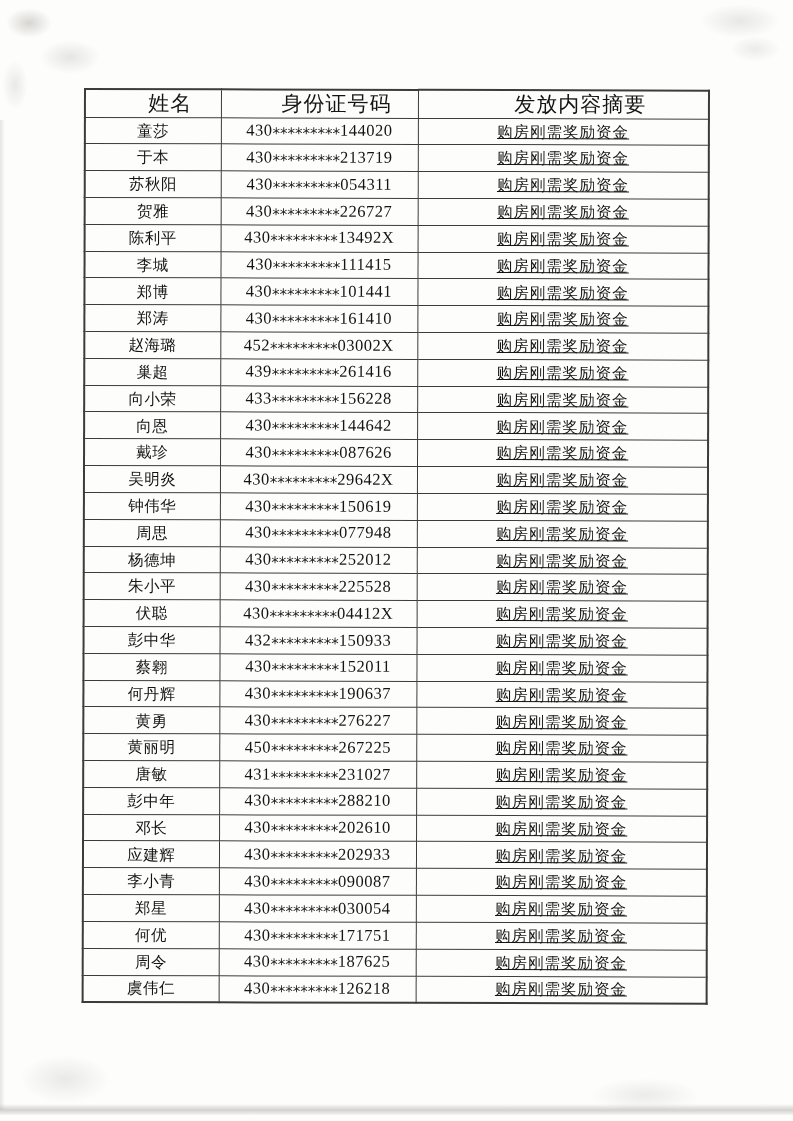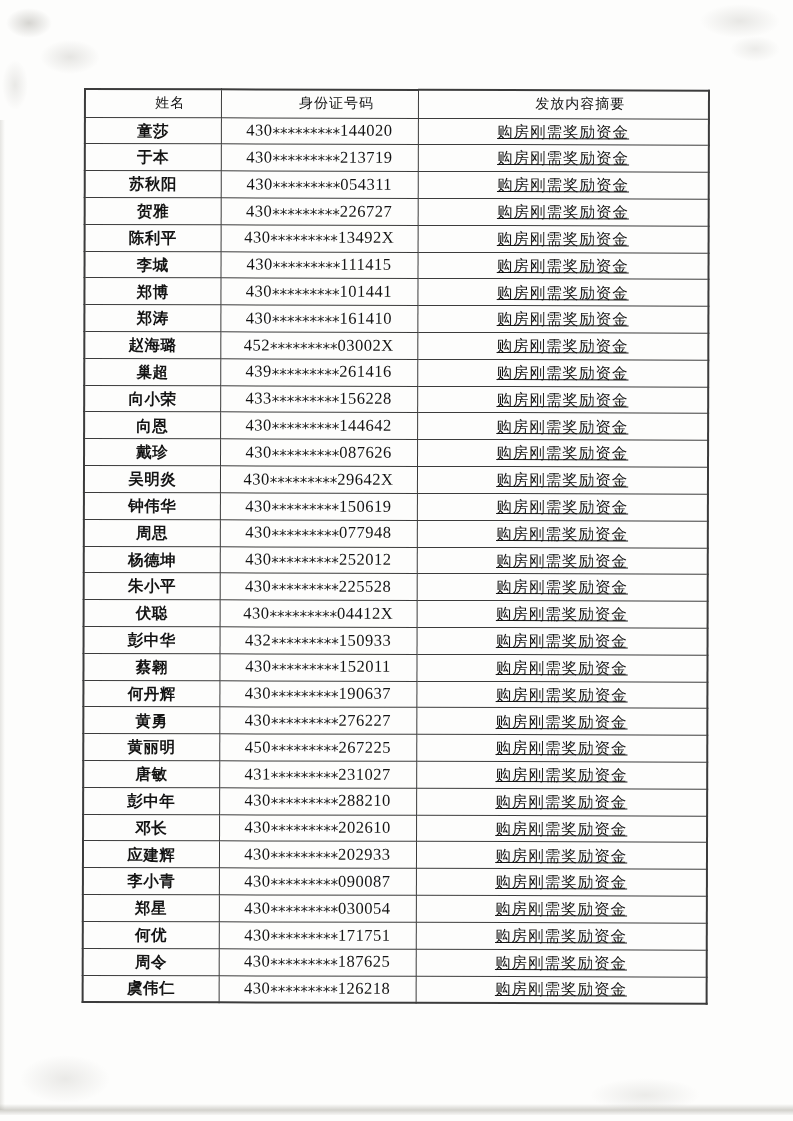--- a/index.html
+++ b/index.html
@@ -55,34 +55,34 @@
     padding:0 2px;
     font-weight:normal;
     font-size:15.5px;
     line-height:1;
     overflow:hidden;
     white-space:nowrap;
   }
   .doc-table{border:2px solid var(--border-color);}
   thead tr{height:28px;}
   tbody tr{height:26.82px;}
-  th.header-cell{letter-spacing:1px;font-size:14px;padding-left:36px;}
+  th.header-cell{letter-spacing:1px;font-size:21px;padding-left:36px;}
   td.id-cell{
     font-size:16.5px;
     letter-spacing:0.5px;
     font-family:"Liberation Serif","DejaVu Serif",serif;
   }
   td.id-cell .stars{
     font-family:"DejaVu Sans",sans-serif;
     font-size:15px;
     letter-spacing:0;
     position:relative;
     top:3px;
   }
-  td.name-cell{letter-spacing:0.5px;font-weight:bold;}
+  td.name-cell{letter-spacing:0.5px;}
   td.summary-cell{letter-spacing:1px;text-decoration:underline;}
 </style>
 </head>
 <body>
 
 <div class="page">
 
   <div class="smudge" style="left:6px;top:8px;width:46px;height:30px;"></div>
   <div class="smudge" style="left:40px;top:40px;width:60px;height:34px;opacity:.6;"></div>
   <div class="smudge" style="left:2px;top:60px;width:26px;height:50px;opacity:.5;"></div>

